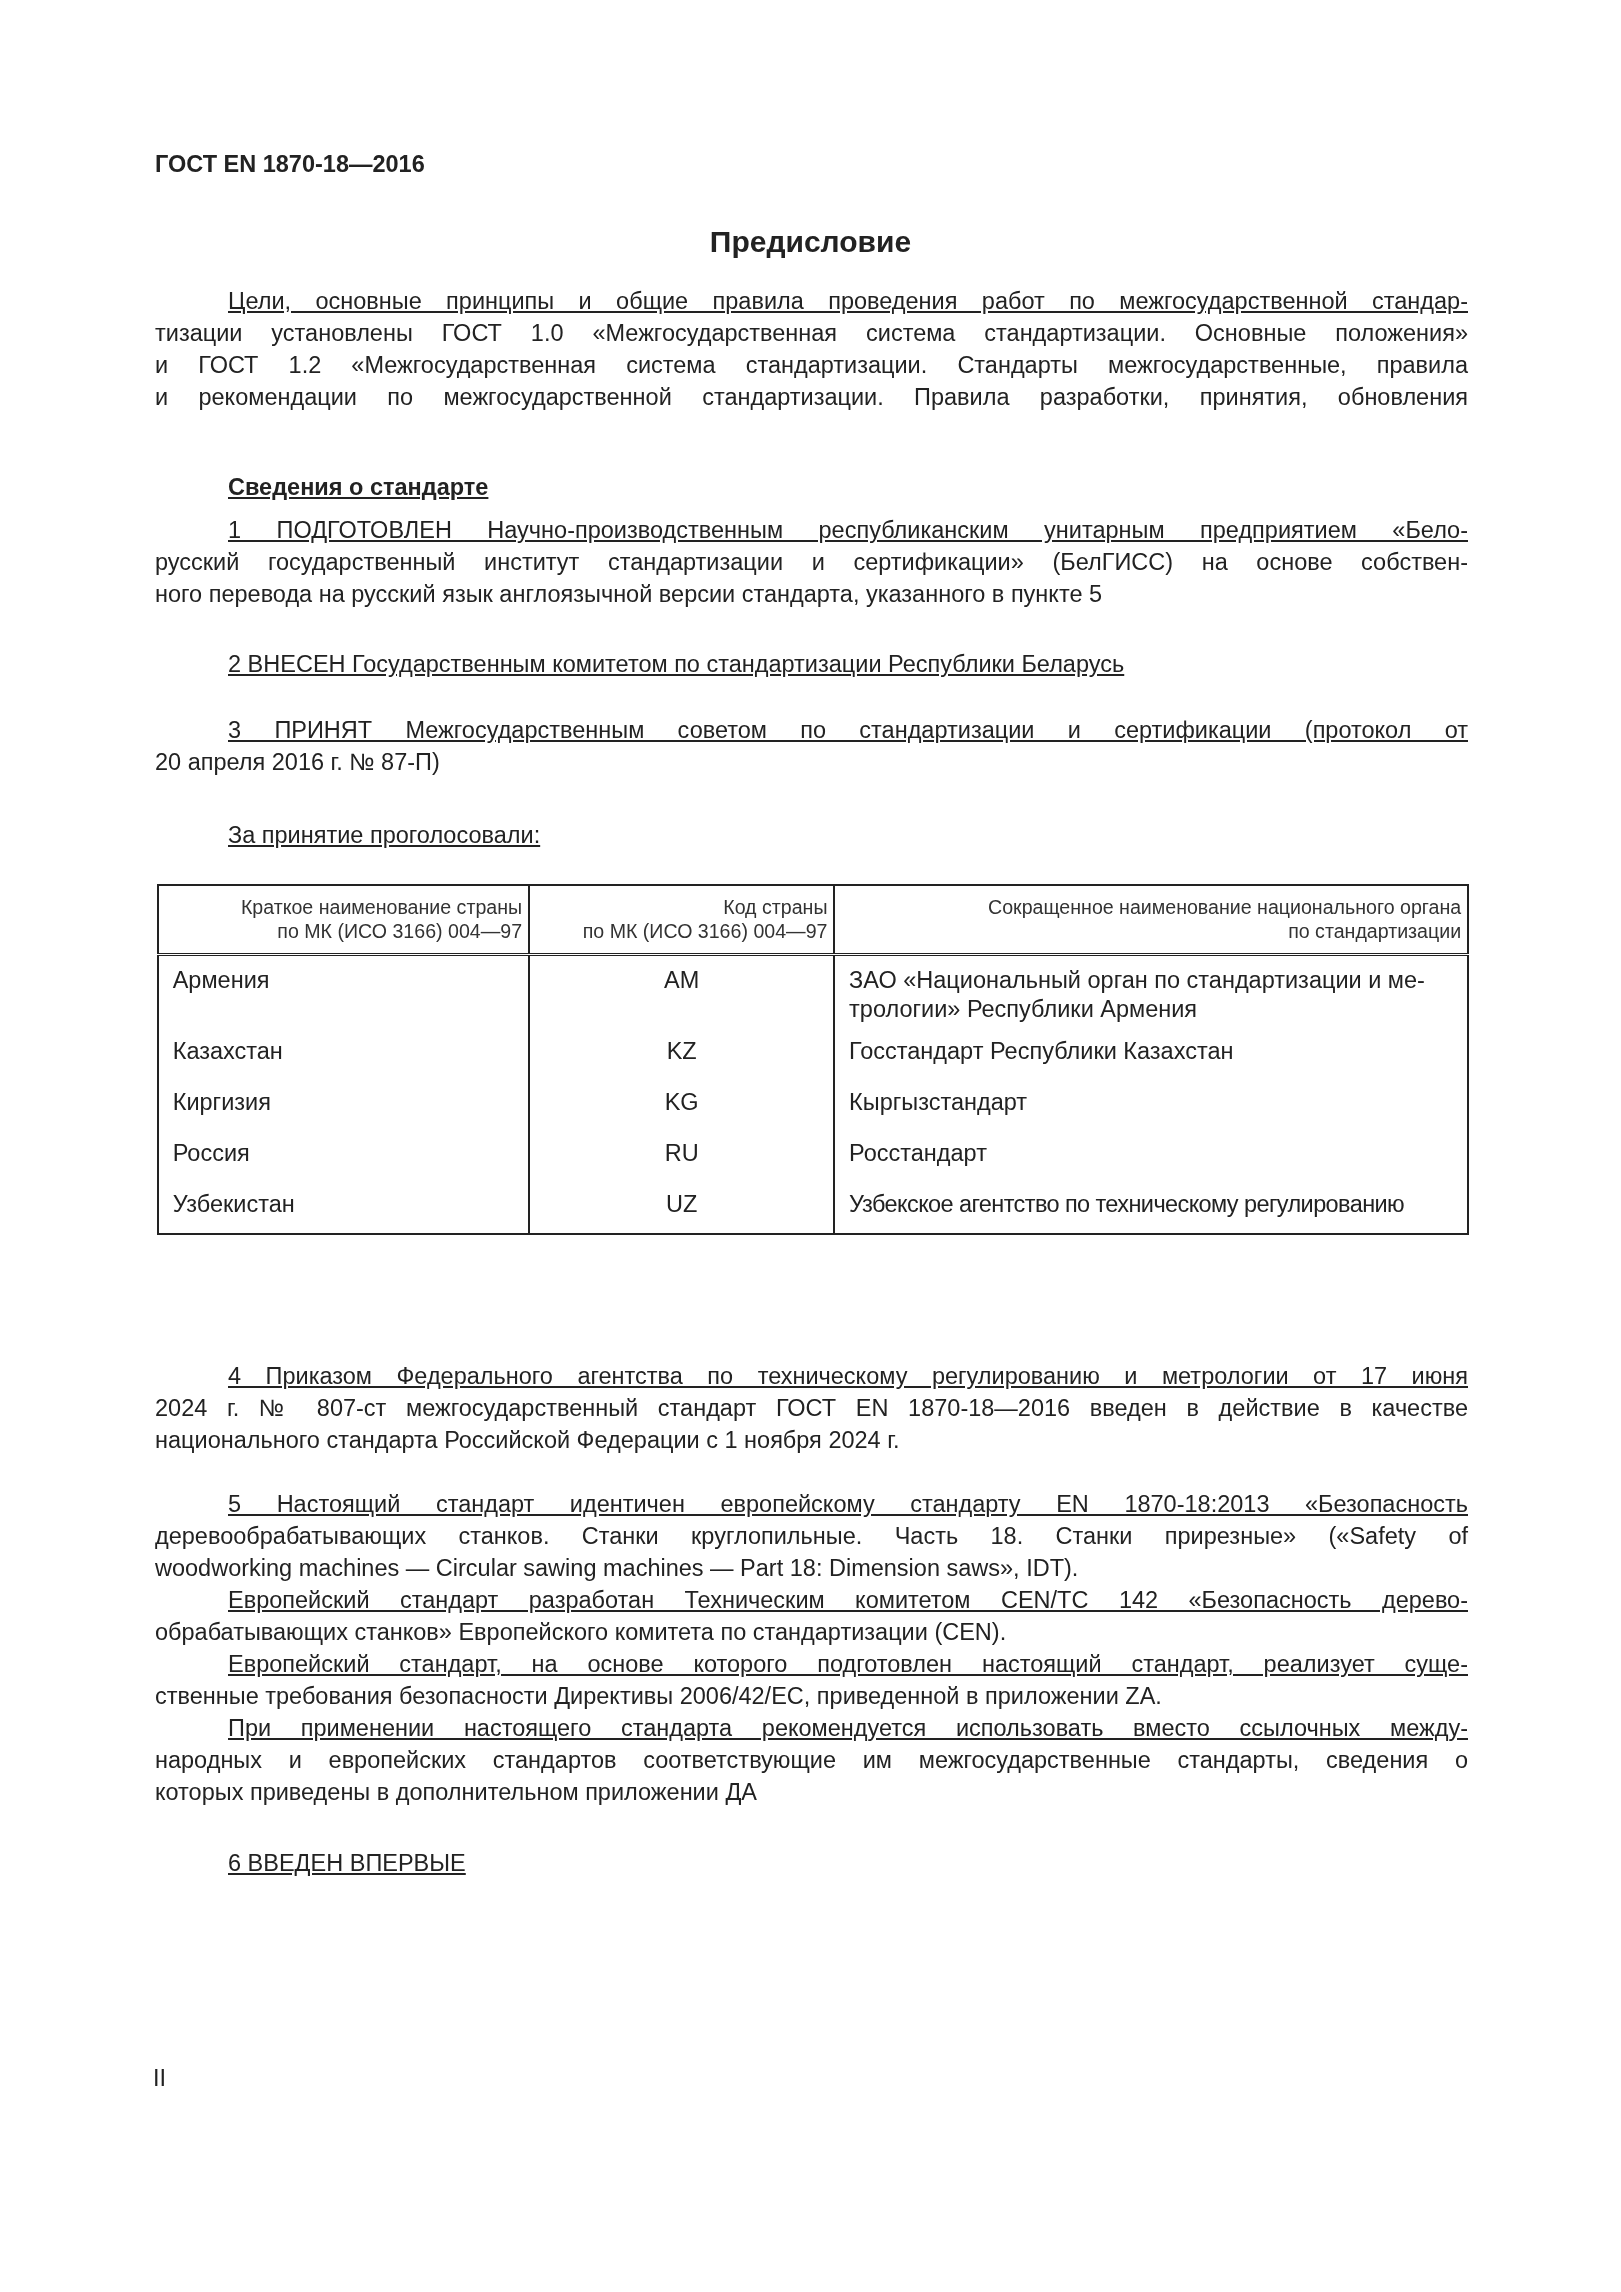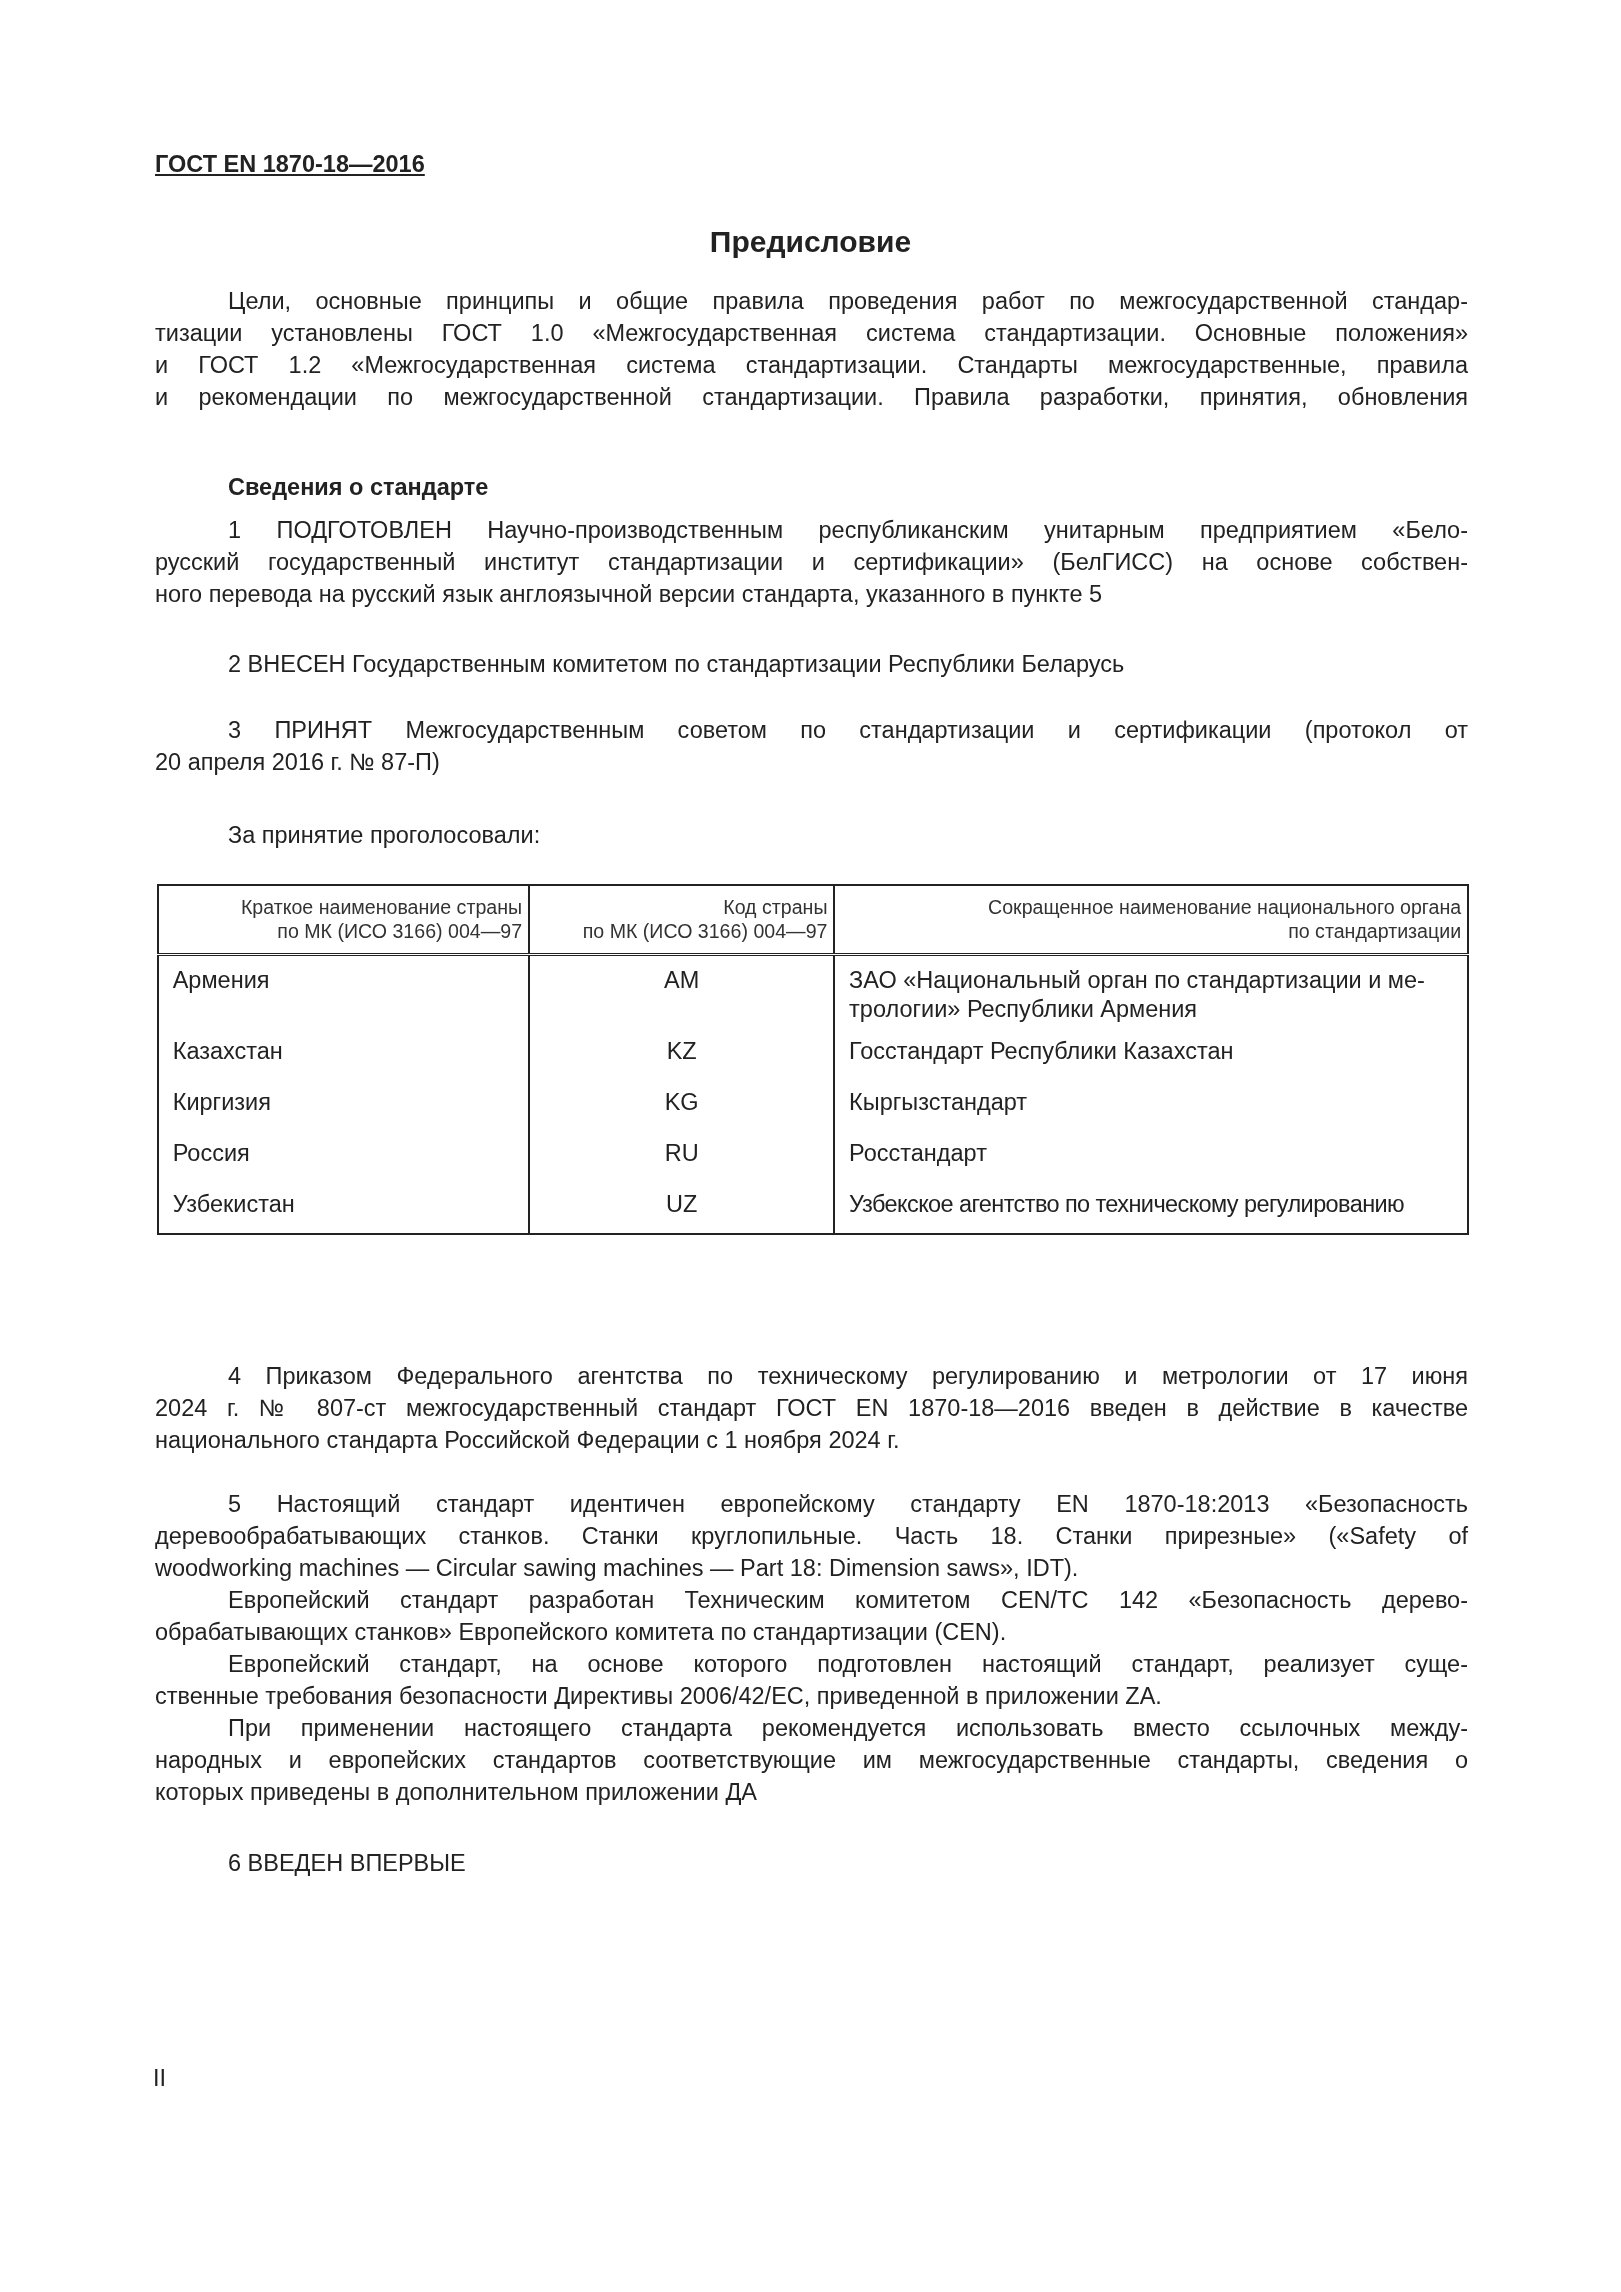--- a/index.html
+++ b/index.html
@@ -2,33 +2,33 @@
 <html><head>
 <meta charset="utf-8">
 <style>
   html, body { margin: 0; padding: 0; background: #ffffff; }
   body {
     width: 1621px; height: 2293px; position: relative; overflow: hidden;
     font-family: "Liberation Sans", sans-serif; color: #222222;
   }
   .abs { position: absolute; }
   .running-header {
-    left: 155px; top: 150px; font-size: 23.5px; font-weight: bold; line-height: 29px; white-space: nowrap; text-decoration: underline;
+    left: 155px; top: 150px; font-size: 23.5px; font-weight: bold; line-height: 29px; white-space: nowrap;
   }
   .title {
     left: 0; width: 1621px; top: 222px; text-align: center;
     font-size: 30px; font-weight: bold; line-height: 39px; padding-left: 0; box-sizing: border-box;
   }
   .block { left: 155px; width: 1313px; }
   .ln {
     display: block; height: 32px; line-height: 32px; font-size: 23.5px;
     white-space: nowrap; text-align: justify; text-align-last: justify;
   }
   .ln.last { text-align: left; text-align-last: left; }
-  .ln.ind { padding-left: 73px; }
+  .ln.ind { padding-left: 73px; text-decoration: underline; }
   .bold { font-weight: bold; }
 
   table.votes {
     position: absolute; left: 157px; top: 884px; width: 1312px;
     border-collapse: collapse; font-size: 23.5px; color: #222222;
   }
   table.votes, table.votes th, table.votes td { border-color: #222222; }
   table.votes { border: 2px solid #222222; border-bottom: 2.9px solid #222222; }
   table.votes th {
     font-weight: normal; font-size: 19.6px; line-height: 23.5px; height: 67px;

